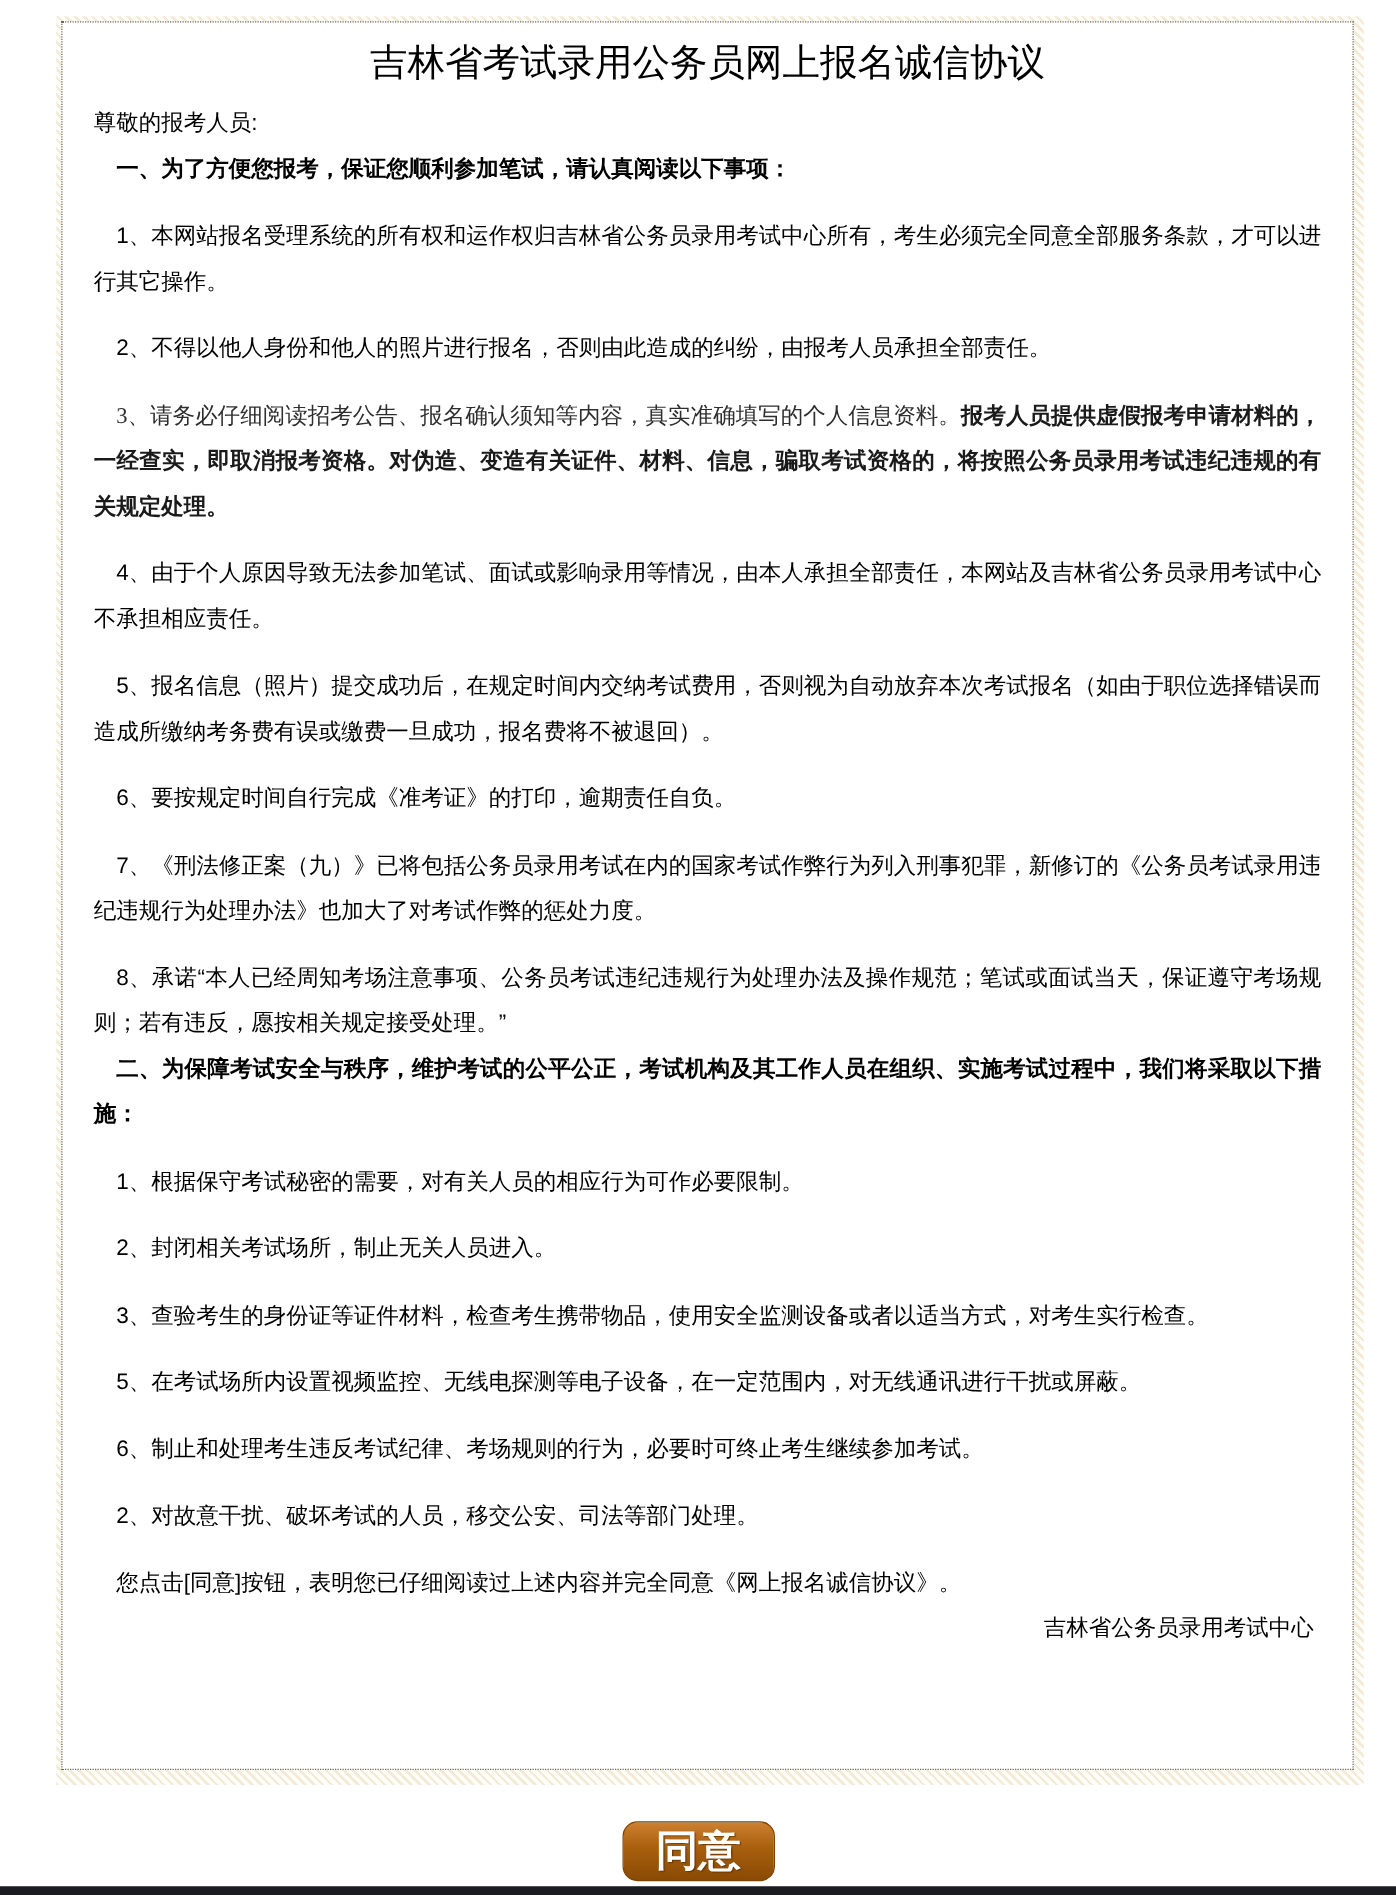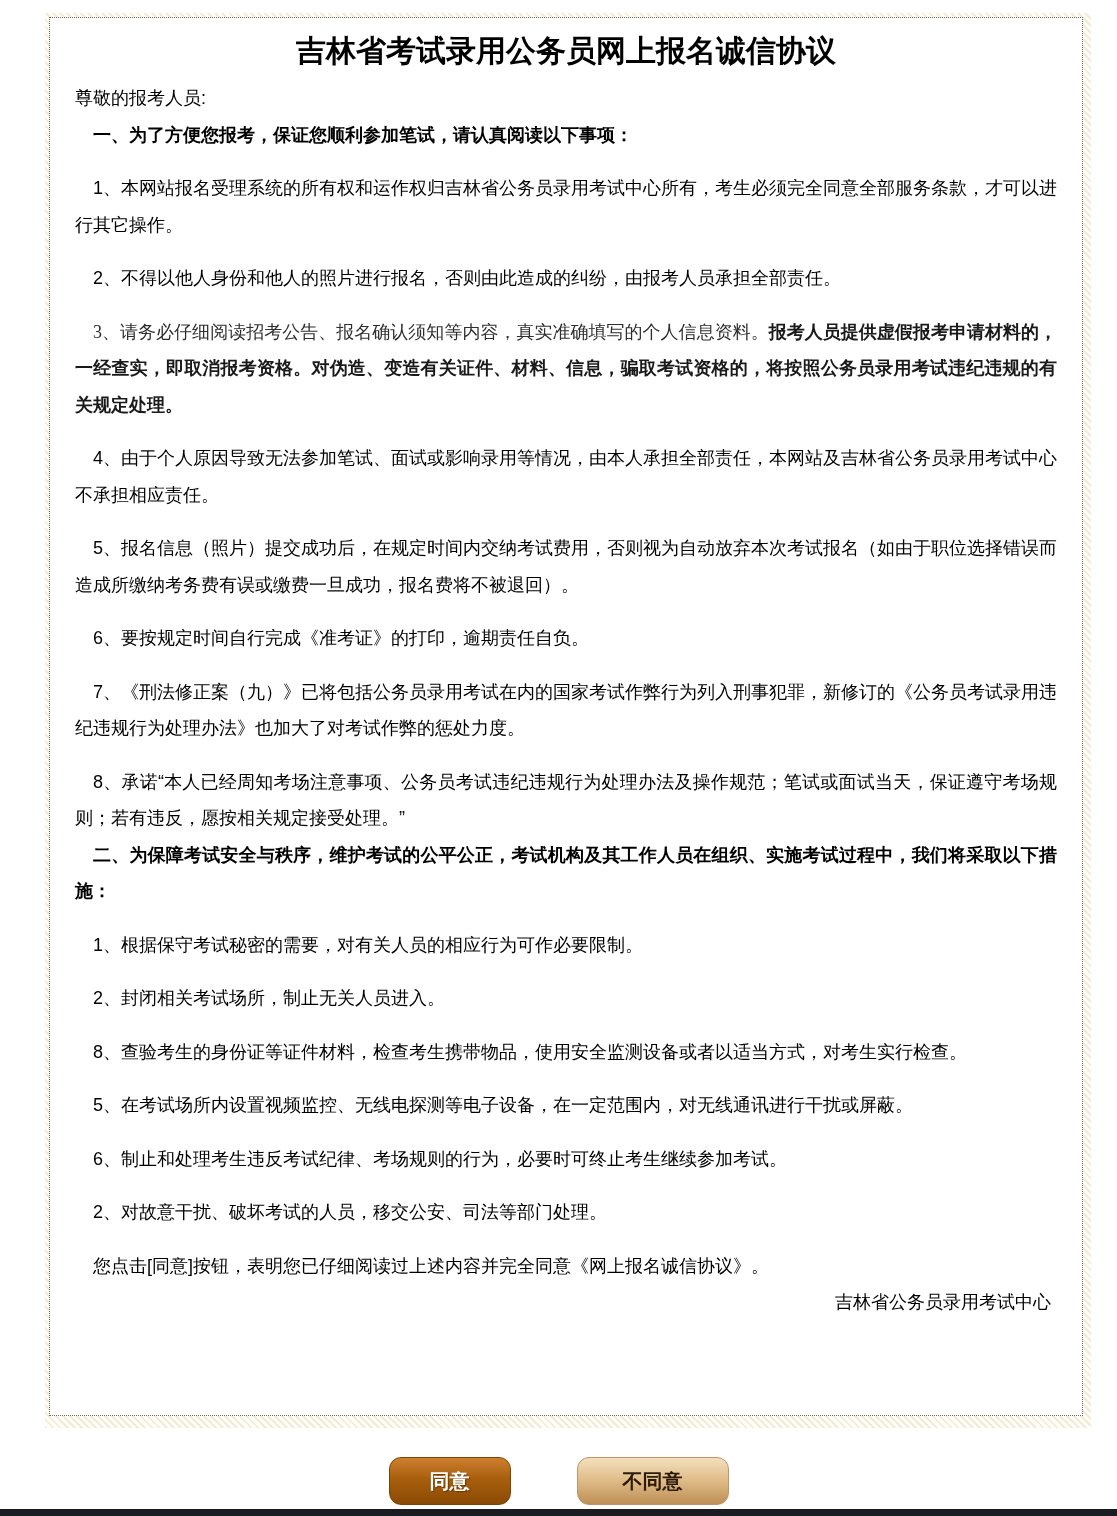--- a/index.html
+++ b/index.html
@@ -22,21 +22,21 @@
     left: 4px; top: 4px;
     box-sizing: border-box;
     width: 1034px; height: 1399px;
     background: #ffffff;
     border: 1px dotted #6f6a58;
     padding: 6px 25px 0 25px;
     overflow: hidden;
   }
   .doc-title {
     font-size: 30px;
-    font-weight: bold;
+    font-weight: normal;
     text-align: center;
     margin: 6px 0 8px 0;
     line-height: 42px;
   }
   p { margin: 0; font-size: 18px; line-height: 36.5px; }
   .salutation { text-indent: 0; }
   .sec-heading { font-weight: bold; text-indent: 1em; text-align: justify; }
   .para { text-indent: 1em; text-align: justify; margin-top: 17px; }
   .para-serif {
     font-family: "Liberation Serif", "DejaVu Serif", serif;
@@ -48,21 +48,21 @@
     position: absolute;
     top: 1457px; left: 0;
     width: 100%;
     display: flex;
     justify-content: center;
     gap: 66px;
   }
   .btn {
     height: 48px;
     font-family: "Liberation Sans", "DejaVu Sans", sans-serif;
-    font-size: 20px;
+    font-size: 34px;
     font-weight: bold;
     border-radius: 12px;
     cursor: pointer;
     padding: 0;
     line-height: 46px;
   }
   .btn-agree {
     width: 122px;
     color: #ffffff;
     text-shadow: 1px 1px 1px rgba(60,30,0,0.55);
@@ -100,30 +100,29 @@
     <p class="para">4、由于个人原因导致无法参加笔试、面试或影响录用等情况，由本人承担全部责任，本网站及吉林省公务员录用考试中心不承担相应责任。</p>
     <p class="para">5、报名信息（照片）提交成功后，在规定时间内交纳考试费用，否则视为自动放弃本次考试报名（如由于职位选择错误而造成所缴纳考务费有误或缴费一旦成功，报名费将不被退回）。</p>
     <p class="para">6、要按规定时间自行完成《准考证》的打印，逾期责任自负。</p>
     <p class="para">7、《刑法修正案（九）》已将包括公务员录用考试在内的国家考试作弊行为列入刑事犯罪，新修订的《公务员考试录用违纪违规行为处理办法》也加大了对考试作弊的惩处力度。</p>
     <p class="para">8、承诺“本人已经周知考场注意事项、公务员考试违纪违规行为处理办法及操作规范；笔试或面试当天，保证遵守考场规则；若有违反，愿按相关规定接受处理。”</p>
 
     <p class="sec-heading">二、为保障考试安全与秩序，维护考试的公平公正，考试机构及其工作人员在组织、实施考试过程中，我们将采取以下措施：</p>
 
     <p class="para">1、根据保守考试秘密的需要，对有关人员的相应行为可作必要限制。</p>
     <p class="para">2、封闭相关考试场所，制止无关人员进入。</p>
-    <p class="para">8、查验考生的身份证等证件材料，检查考生携带物品，使用安全监测设备或者以适当方式，对考生实行检查。</p>
+    <p class="para">3、查验考生的身份证等证件材料，检查考生携带物品，使用安全监测设备或者以适当方式，对考生实行检查。</p>
     <p class="para">5、在考试场所内设置视频监控、无线电探测等电子设备，在一定范围内，对无线通讯进行干扰或屏蔽。</p>
     <p class="para">6、制止和处理考生违反考试纪律、考场规则的行为，必要时可终止考生继续参加考试。</p>
     <p class="para">2、对故意干扰、破坏考试的人员，移交公安、司法等部门处理。</p>
 
     <p class="para">您点击[同意]按钮，表明您已仔细阅读过上述内容并完全同意《网上报名诚信协议》。</p>
 
     <p class="signature">吉林省公务员录用考试中心</p>
 
   </div>
 </div>
 
 <div class="buttons">
   <button class="btn btn-agree">同意</button>
-  <button class="btn btn-disagree">不同意</button>
 </div>
 
 <div class="bottom-bar"></div>
 
 </body></html>

